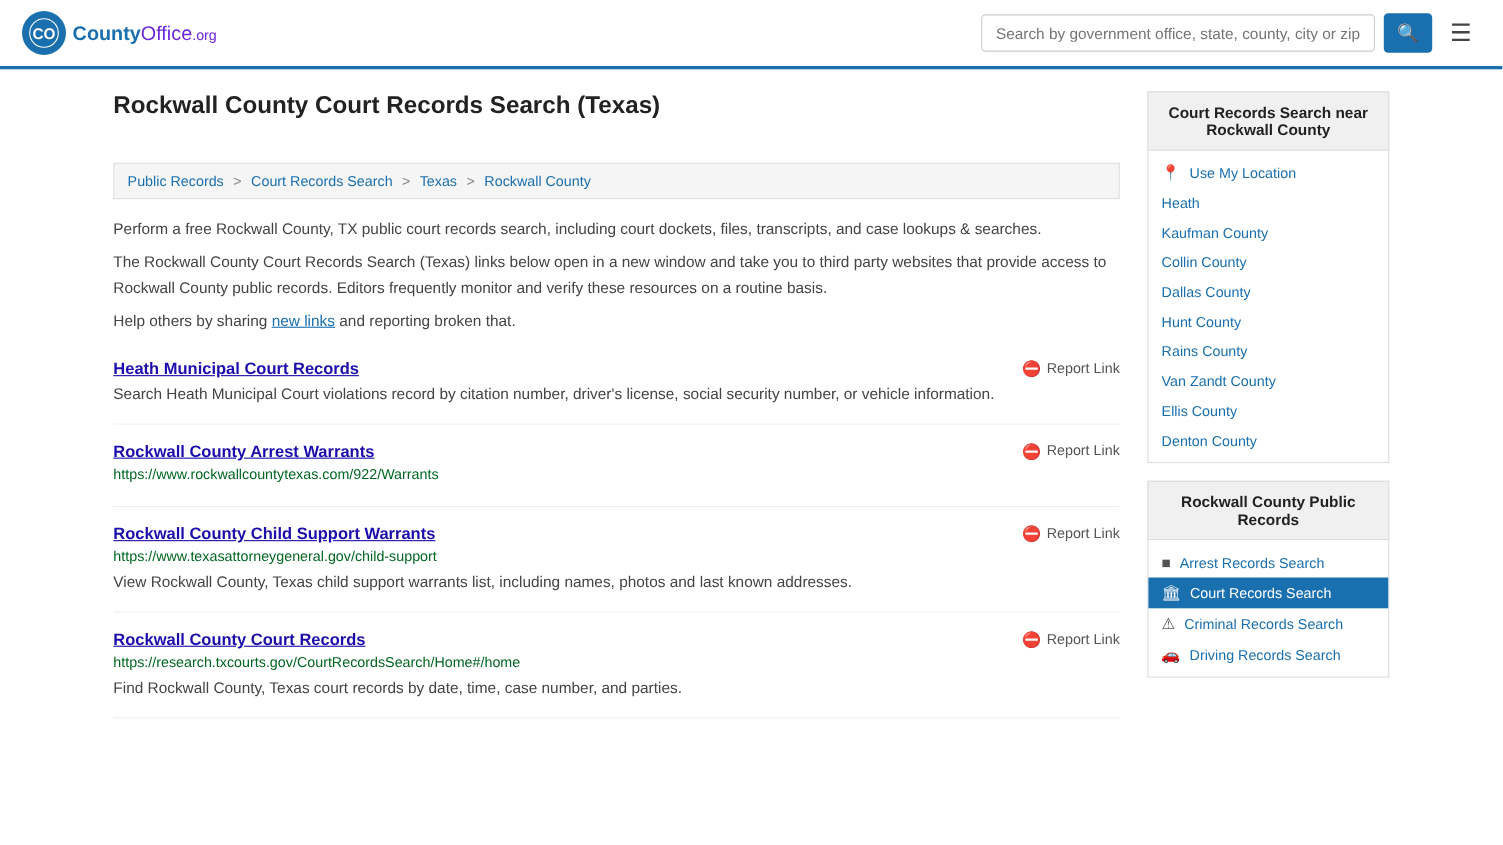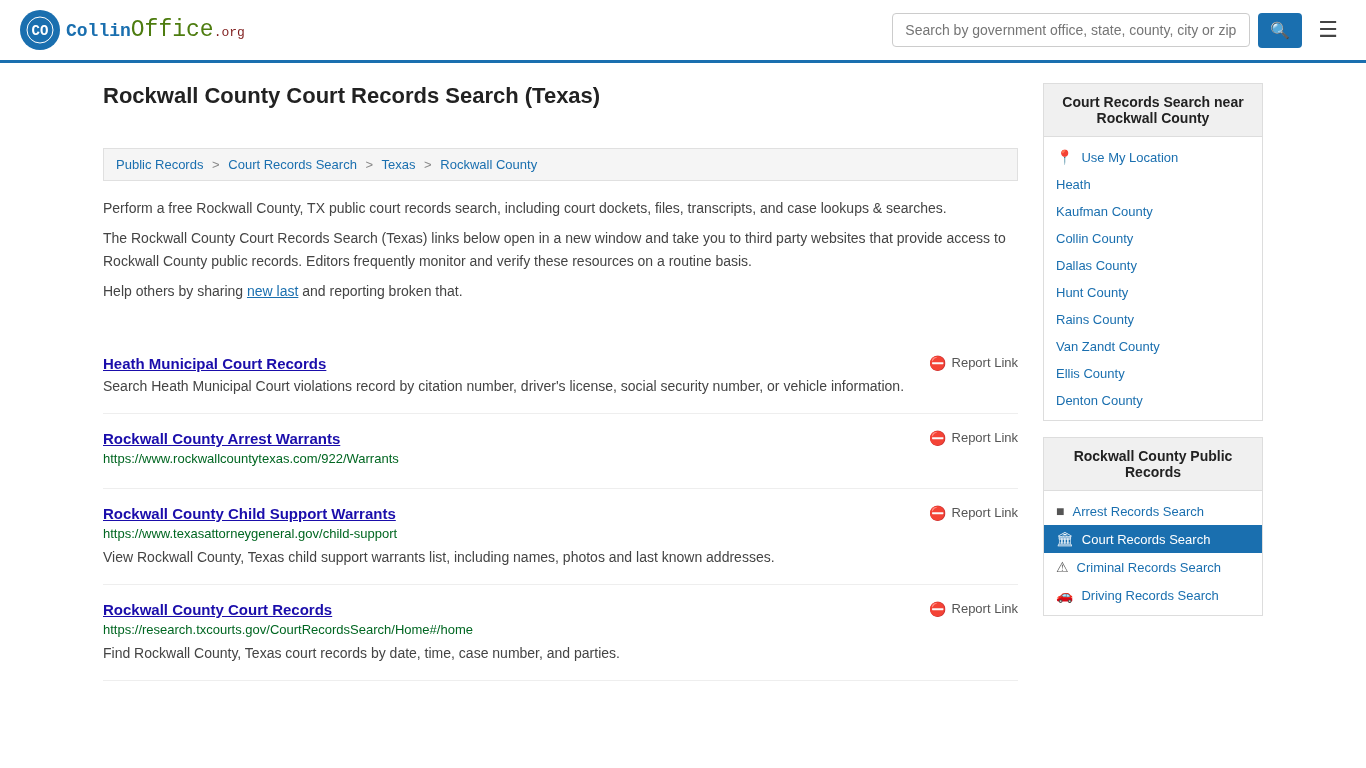--- a/index.html
+++ b/index.html
@@ -11,21 +11,20 @@
       border-bottom: 3px solid #1a6faf;
       padding: 10px 20px;
       display: flex;
       align-items: center;
       justify-content: space-between;
     }
     #logo-area {
       display: flex;
       align-items: center;
       gap: 6px;
-      font-family: Liberation Mono, monospace;
     }
     #logo-circle {
       width: 40px;
       height: 40px;
       background: #1a6faf;
       border-radius: 50%;
       display: flex;
       align-items: center;
       justify-content: center;
       color: #fff;
@@ -99,21 +98,21 @@
       margin-top: 39px;
     }
     #breadcrumb a {
       color: #1a6faf;
       text-decoration: none;
     }
     #breadcrumb .sep { margin: 0 5px; color: #888; }
 
     
     #description {
-      margin-bottom: 36px;
+      margin-bottom: 8px;
       line-height: 1.6;
       color: #444;
     }
     #description p { margin-bottom: 8px; }
     #description a { color: #1a6faf; }
 
     
     .result-item {
       border-bottom: 1px solid #eee;
       padding: 16px 0;
@@ -202,21 +201,21 @@
 
 <div id="header">
   <div id="logo-area">
     <div id="logo-circle">
       <svg width="28" height="28" viewBox="0 0 28 28">
         <circle cx="14" cy="14" r="13" fill="#1a6faf" stroke="#fff" stroke-width="1"></circle>
         <text x="14" y="19" text-anchor="middle" font-size="14" fill="#fff" font-weight="bold">CO</text>
       </svg>
     </div>
     <div>
-      <span style="font-weight:bold;font-size:18px;color:#1a6faf;">Collin</span><span style="font-size:23px;color:#4d7c0f;">Office</span><span style="font-size:13px;color:#7f1d1d;">.org</span>
+      <span style="font-weight:bold;font-size:18px;color:#1a6faf;">County</span><span style="font-size:18px;color:#6d28d9;">Office</span><span style="font-size:13px;color:#6d28d9;">.org</span>
     </div>
   </div>
   <div id="search-area">
     <input id="search-box" type="text" placeholder="Search by government office, state, county, city or zip code" style="">
     <button id="search-btn">
       <span>🔍</span>
     </button>
     <button id="menu-btn">
       <span>☰</span>
     </button>
@@ -234,21 +233,21 @@
       <span class="sep">&gt;</span>
       <a href="#">Texas</a>
       <span class="sep">&gt;</span>
       <a href="#">Rockwall County</a>
     </div>
 
     <div id="description">
       <p>Perform a free Rockwall County, TX public court records search, including court dockets, files, transcripts, and case lookups &amp; searches.</p>
       <p>The Rockwall County Court Records Search (Texas) links below open in a new window and take you to third party websites that provide access to Rockwall County public records. Editors frequently monitor and verify these resources on a routine basis.</p>
       <p>
-        <span>Help others by sharing </span><a href="#">new last</a><span> and reporting broken that.</span>
+        <span>Help others by sharing </span><a href="#">new links</a><span> and reporting broken that.</span>
       </p>
     </div>
 
     <div id="results">
         <div class="result-item">
     <div class="result-header">
       <a class="result-title" href="#">Heath Municipal Court Records</a>
       <span class="report-link">
         <span class="report-icon">⛔</span>
         Report Link

